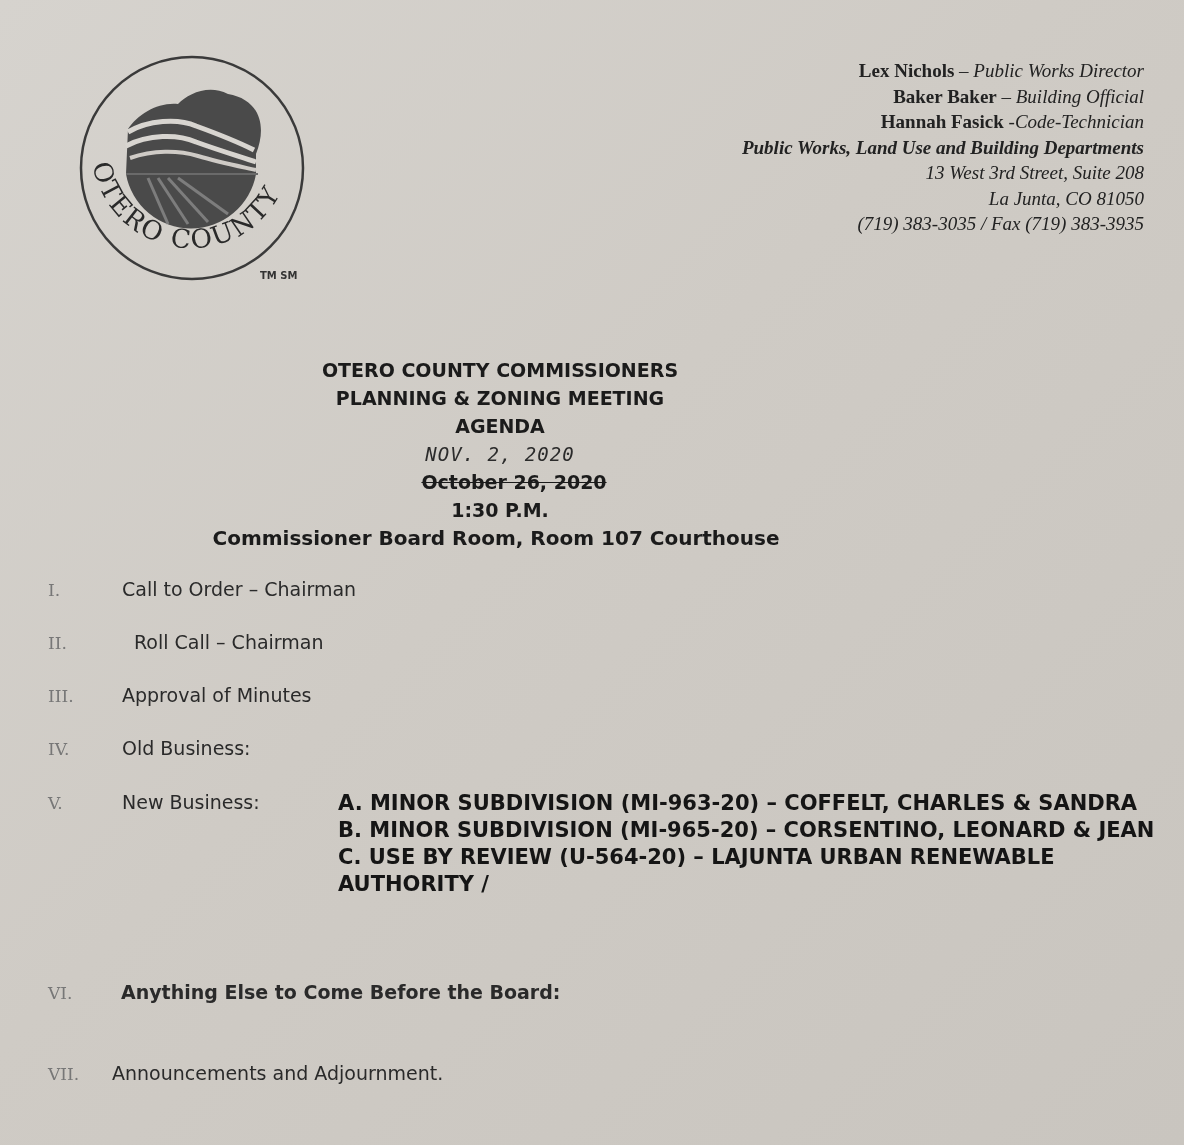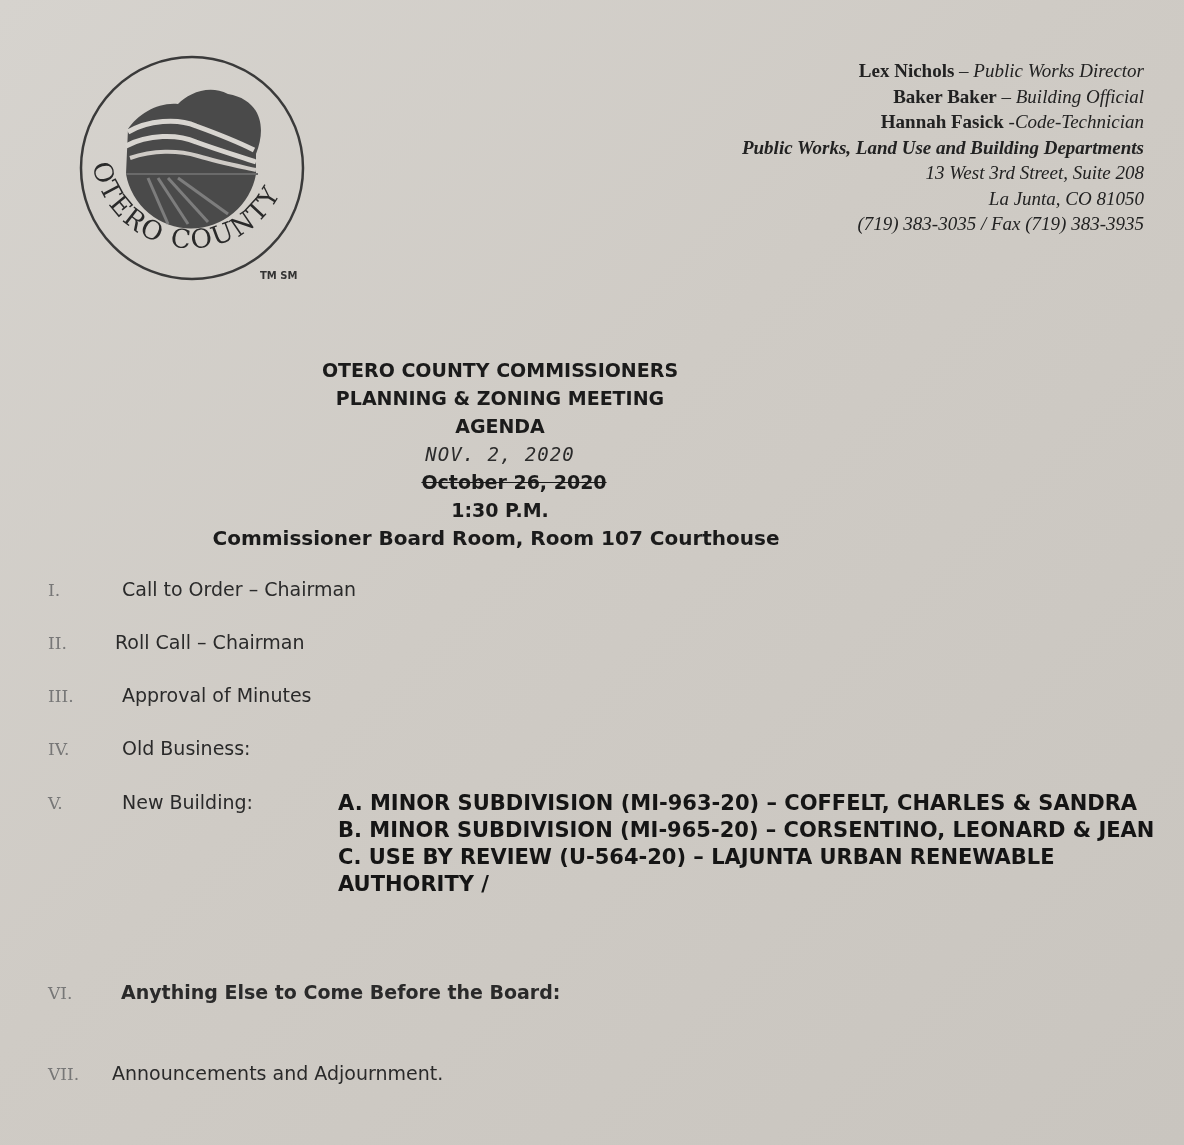--- a/index.html
+++ b/index.html
@@ -94,30 +94,30 @@
   <div class="handwritten">NOV. 2, 2020</div>
   <div class="struck">October 26, 2020</div>
   <div>1:30 P.M.</div>
   <div class="location">Commissioner Board Room, Room 107 Courthouse</div>
 </div>
 
 <div class="abs num" style="left:48px; top:580px;">I.</div>
 <div class="abs item" style="left:122px; top:578px;">Call to Order – Chairman</div>
 
 <div class="abs num" style="left:48px; top:633px;">II.</div>
-<div class="abs item" style="left:115px; top:631px;text-align:right;">Roll Call – Chairman</div>
+<div class="abs item" style="left:134px; top:631px;text-align:right;">Roll Call – Chairman</div>
 
 <div class="abs num" style="left:48px; top:686px;">III.</div>
 <div class="abs item" style="left:122px; top:684px;">Approval of Minutes</div>
 
 <div class="abs num" style="left:48px; top:739px;">IV.</div>
 <div class="abs item" style="left:122px; top:737px;">Old Business:</div>
 
 <div class="abs num" style="left:48px; top:793px;">V.</div>
-<div class="abs item" style="left:122px; top:791px;">New Building:</div>
+<div class="abs item" style="left:122px; top:791px;">New Business:</div>
 
 <div class="abs sub" style="left:338px; top:790px;">
   <div>A. MINOR SUBDIVISION (MI-963-20) – COFFELT, CHARLES &amp; SANDRA</div>
   <div>B.  MINOR SUBDIVISION (MI-965-20) – CORSENTINO, LEONARD &amp; JEAN</div>
   <div>C. USE BY REVIEW (U-564-20) – LAJUNTA URBAN RENEWABLE AUTHORITY /</div>
 </div>
 
 <div class="abs num" style="left:48px; top:983px;">VI.</div>
 <div class="abs item" style="left:121px; top:981px;font-weight:bold;">Anything Else to Come Before the Board:</div>
 

